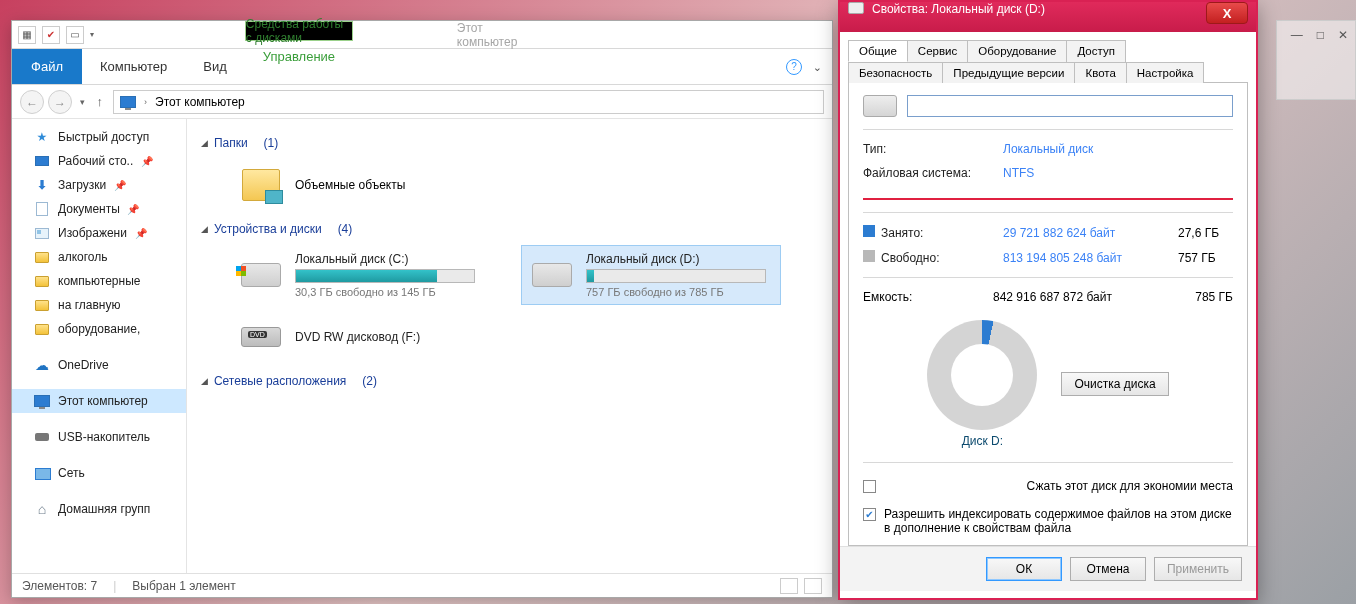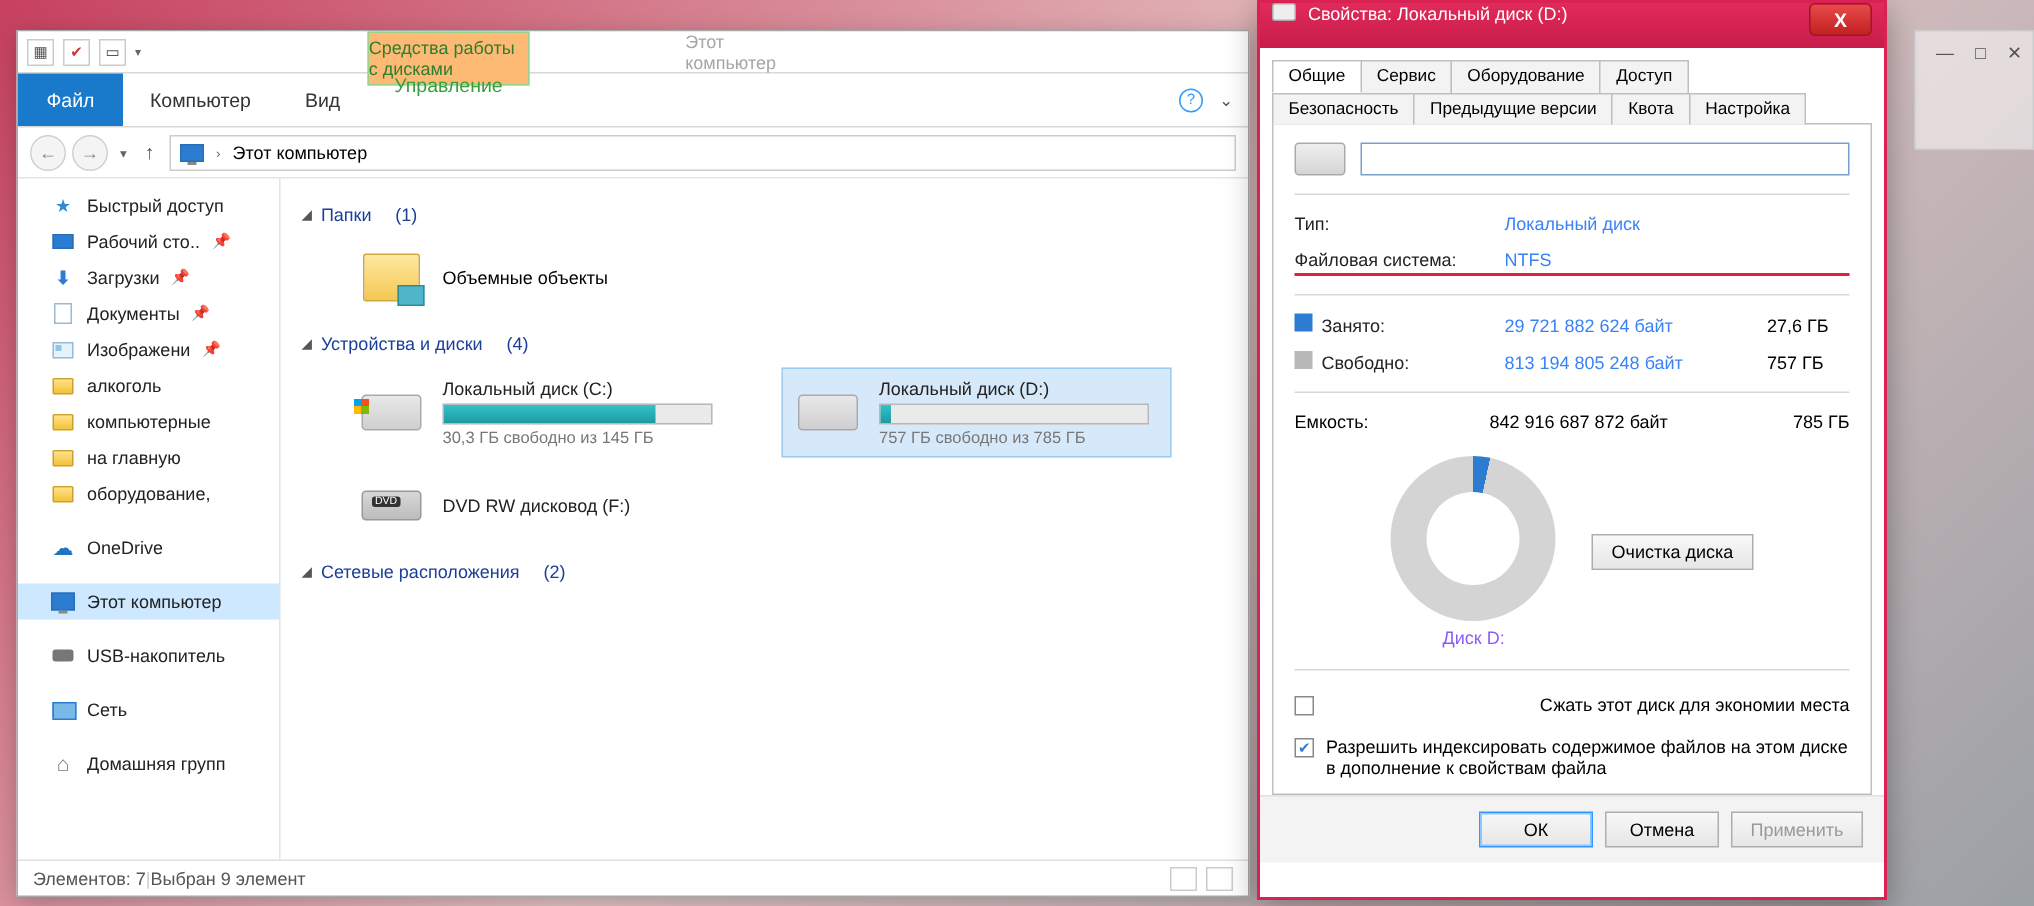--- a/index.html
+++ b/index.html
@@ -8,21 +8,21 @@
 
 .explorer { position: absolute; left: 11px; top: 20px; width: 822px; height: 578px; background: #fff; border: 1px solid #a8a8a8; box-shadow: 0 4px 16px rgba(0,0,0,.25); display: flex; flex-direction: column; }
 .exp-titlebar { height: 28px; background: #fff; border-bottom: 1px solid #d8d8d8; display: flex; align-items: center; padding: 0 6px; gap: 8px; }
 .qat { display: flex; gap: 6px; align-items: center; }
 .qat .qbtn { width: 18px; height: 18px; border: 1px solid #ccc; display: flex; align-items: center; justify-content: center; font-size: 10px; color: #555; }
 .qat .chev { font-size: 8px; color: #666; }
 .ribbon-tabs-row { height: 36px; display: flex; border-bottom: 1px solid #d8d8d8; position: relative; }
 .file-tab { width: 70px; background: #1979ca; color: #fff; display: flex; align-items: center; justify-content: center; font-size: 13px; }
 .rtab { padding: 0 18px; display: flex; align-items: center; color: #333; font-size: 13px; cursor: default; }
 .rtab.ctx-head { color:#3a9e3a; position:relative; }
-.ctx-group { position:absolute; top:-28px; left:0; right:0; height:36px; background:#fdba74; border:1px solid #9bd18b; display:flex; align-items:center; justify-content:center; color:#2f7d2f; font-size:12px; }
+.ctx-group { position:absolute; top:-28px; left:0; right:0; height:20px; background:#000000; border:1px solid #9bd18b; display:flex; align-items:center; justify-content:center; color:#2f7d2f; font-size:12px; }
 .ctx-wrapper{ position:relative; }
 .inactive-tab { color:#a6a6a6; position:absolute; top:-24px; left:0; font-size:12px; display:flex; align-items:center; height:20px; padding:0 12px;}
 .expander-chev{ position:absolute; right:10px; top:50%; transform:translateY(-50%); color:#555; font-size:11px;}
 .help-q{ position:absolute; right:30px; top:50%; transform:translateY(-50%); width:16px;height:16px;border:1px solid #3399ff; border-radius:50%; color:#3399ff; font-size:10px; display:flex;align-items:center;justify-content:center;}
 
 .navbar { height: 34px; display: flex; align-items: center; gap: 6px; padding: 0 8px; border-bottom: 1px solid #e4e4e4; }
 .nav-arrows { display:flex; gap:4px; }
 .nav-arrow{ width:24px;height:24px;border-radius:50%; border:1px solid #d0d0d0; background:#f4f4f4; color:#888; display:flex;align-items:center;justify-content:center; font-size:12px;}
 .up-arrow{ font-size:13px;color:#555;padding:0 4px;}
 .navchev{font-size:9px;color:#666;padding:0 2px;}
@@ -64,21 +64,21 @@
 .netpc{width:38px;height:30px;background:linear-gradient(#e8e8e8,#c8c8c8);border:1px solid #aaa;border-radius:3px;position:relative;}
 .netpc::after{content:"";position:absolute;right:-4px;bottom:-4px;width:14px;height:14px;border-radius:50%;background:radial-gradient(#4fa8e8,#1f6fb8);}
 .objfolder{width:38px;height:32px;background:linear-gradient(#ffe8a0,#f4c752);border:1px solid #d3a93b;border-radius:2px;position:relative;}
 .objfolder::after{content:"";position:absolute;right:-4px;bottom:-4px;width:16px;height:12px;background:#4fb5c9;border:1px solid #2e8c9e;}
 .drive-info{display:flex;flex-direction:column;gap:3px;flex:1;}
 .drive-title{color:#222;}
 .drive-bar{width:180px;height:14px;border:1px solid #b8b8b8;background:#eaeaea;position:relative;}
 .drive-bar .fill{position:absolute;left:0;top:0;bottom:0;background:linear-gradient(#33c2c9,#1f9aa1);}
 .drive-sub{color:#777;font-size:11px;}
 
-.status-strip{height:24px;border-top:1px solid #e0e0e0;display:flex;align-items:center;padding:0 10px;gap:0;color:#555;}
+.status-strip{height:24px;border-top:1px solid #e0e0e0;display:flex;align-items:center;padding:0 10px;gap:16px;color:#555;}
 .status-strip .sb-sep{color:#ccc;}
 .view-icons{margin-left:auto;display:flex;gap:6px;}
 .view-ic{width:18px;height:16px;border:1px solid #ccc;}
 
 
 .props{ position:absolute; left:838px; top:0; width:420px; height:600px; background:#fff; border:2px solid #d92153; box-shadow:0 6px 20px rgba(0,0,0,.35); display:flex; flex-direction:column;}
 .props-title{ height:30px; background:linear-gradient(#e02a5b,#c81c4a); color:#fff; display:flex;align-items:flex-start; gap:8px; padding:0 8px;}
 .props-title .hdd-sm{width:16px;height:12px;background:#eee;border:1px solid #aaa;border-radius:2px;}
 .props-close{margin-left:auto;width:42px;height:22px;background:linear-gradient(#e84a4a,#c32020);border:1px solid #9e1919;border-radius:4px;color:#fff;display:flex;align-items:center;justify-content:center;font-weight:bold;font-size:13px;}
 .tabs-area{padding:8px 8px 0;}
@@ -86,33 +86,33 @@
 .ptab{border:1px solid #bfbfbf;border-bottom:none;background:#f3f3f3;padding:4px 10px;font-size:11.5px;position:relative;margin-right:-1px;}
 .ptab.active{background:#fff;z-index:2;border-bottom:1px solid #fff;}
 .tab-panel{border:1px solid #bfbfbf;padding:12px 14px 10px;background:#fff;display:flex;flex-direction:column;gap:10px;margin-top:-1px;}
 .row{display:flex;align-items:center;gap:10px;}
 .row .lbl{width:130px;color:#222;}
 .row .val{color:#3b82f6;}
 .row .val-r{margin-left:auto;min-width:55px;text-align:left;}
 .name-input{flex:1;height:22px;border:1px solid #7a9fcc;padding:0 4px;}
 .hdd-med{width:34px;height:22px;background:linear-gradient(#eee,#d5d5d5);border:1px solid #aaa;border-radius:3px;}
 .sep{height:1px;background:#d8d8d8;margin:2px 0;}
-.underline-red{border-bottom:2px solid #e02040;padding-bottom:2px;}
+.underline-red{border-bottom:2px solid #e02040;padding-bottom:18px;}
 .sq{width:12px;height:12px;display:inline-block;margin-right:6px;}
 .sq.used{background:#2c7cd1;}
 .sq.free{background:#b8b8b8;}
 .capacity-row{display:flex;align-items:center;}
 .capacity-row .lbl{width:130px;}
 .capacity-row .b{flex:1;}
 .donut-wrap{display:flex;align-items:center;justify-content:center;gap:24px;margin:6px 0 2px;}
 .donut{width:110px;height:110px;border-radius:50%;background:conic-gradient(#2c7cd1 0 12deg, #d4d4d4 12deg 360deg);display:flex;align-items:center;justify-content:center;}
 .donut::after{content:"";width:62px;height:62px;border-radius:50%;background:#fff;}
 .cleanup-col{display:flex;flex-direction:column;align-items:flex-end;gap:10px;}
 .btn{border:1px solid #adadad;background:linear-gradient(#f8f8f8,#e6e6e6);padding:4px 12px;font-size:12px;}
-.disk-label{text-align:center;margin-top:4px;color:#8b5cf6;}
+.disk-label{text-align:center;margin-top:4px;color:#0c4a6e;}
 .chk-row{display:flex;align-items:flex-start;gap:8px;margin-top:4px;justify-content:space-between;}
 .chk{width:13px;height:13px;border:1px solid #888;background:#fff;display:flex;align-items:center;justify-content:center;font-size:10px;color:#2c7cd1;flex-shrink:0;margin-top:1px;}
 .dlg-buttons{display:flex;gap:8px;justify-content:flex-end;padding:10px 14px;border-top:1px solid #e0e0e0;background:#f3f3f3;}
 .dlg-buttons .btn{min-width:76px;}
 .dlg-buttons .btn.default{border:1px solid #3399ff;box-shadow:0 0 0 1px #8fc8ff inset;text-align:center;}
 .dlg-buttons .btn.disabled{color:#999;text-align:center;}
 
 
 .bg-win{position:absolute;right:0;top:20px;width:80px;height:80px;background:rgba(255,255,255,.5);border:1px solid #ccc;}
 .bg-controls{position:absolute;right:8px;top:28px;display:flex;gap:14px;color:#555;font-size:14px;}
@@ -302,21 +302,21 @@
         </div>
       </div>
 
       <div class="section-head"><span class="tri">◢</span><span>Сетевые расположения</span>&nbsp;<span>(2)</span></div>
     </div>
   </div>
 
   <div class="status-strip">
     <span>Элементов: 7</span>
     <span class="sb-sep">|</span>
-    <span>Выбран 9 элемент</span>
+    <span>Выбран 1 элемент</span>
     <div class="view-icons">
       <span class="view-ic"></span>
       <span class="view-ic"></span>
     </div>
   </div>
 </div>
 
 <div class="props">
   <div class="props-title">
     <span class="hdd-sm"></span>

